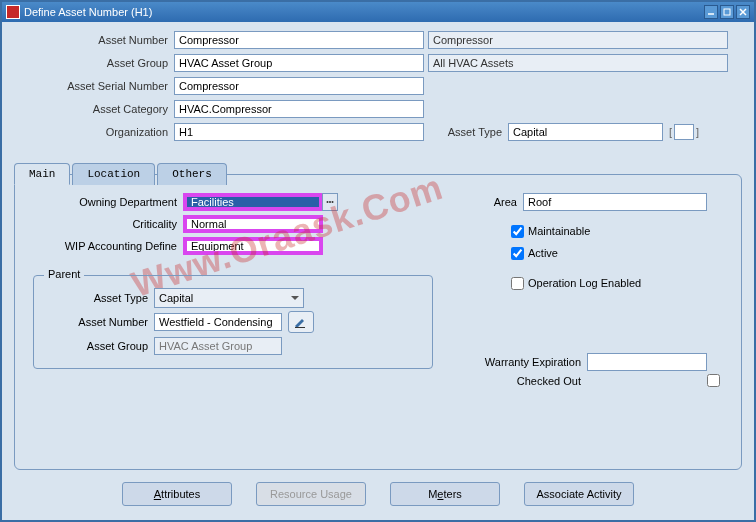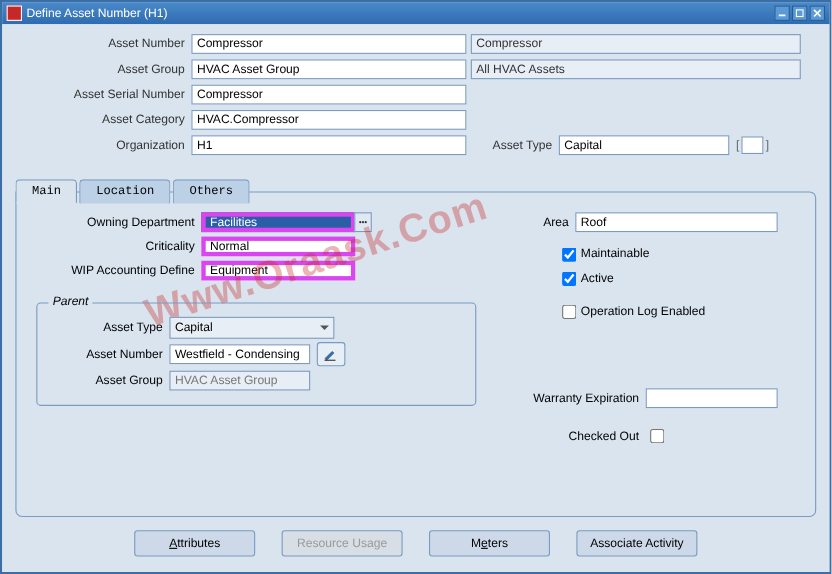--- a/index.html
+++ b/index.html
@@ -54,42 +54,42 @@
 
 .lc-row { display: flex; align-items: center; height: 22px; }
 .lc-label { width: 150px; text-align: right; padding-right: 6px; }
 .lc-input { width: 140px; height: 18px; padding: 1px 4px; border: 4px solid #d946ef; }
 .lc-input.selected { background: #2a5fa8; color: #fff; }
 .lov-btn { width: 16px; height: 18px; border: 1px solid #7a9ac0; background: #e0e8f2; display: flex; align-items: center; justify-content: center; margin-left: -1px; cursor: pointer; }
 
 .fieldset {
   border: 1px solid #7a9ac0; border-radius: 4px; padding: 10px 10px 10px 0; margin-top: 18px; position: relative;
 }
-.fieldset .legend { position: absolute; top: -8px; left: 10px; background: #d9e4ef; padding: 0 4px; font-style: italic; }
+.fieldset .legend { position: absolute; top: -8px; left: 10px; background: #d9e4ef; padding: 0 4px; }
 .fs-row { display: flex; align-items: center; height: 24px; }
 .fs-label { width: 120px; text-align: right; padding-right: 6px; }
 .select {
   width: 150px; height: 20px; border: 1px solid #7a9ac0; background: #e8eef5; display: flex; align-items: center; justify-content: space-between; padding: 0 4px;
 }
 .select .arrow { border-top: 4px solid #555; border-left: 4px solid transparent; border-right: 4px solid transparent; }
 .fs-input { width: 128px; height: 18px; border: 1px solid #7a9ac0; padding: 1px 4px; }
 .fs-input.ro { background: #e8eef5; color: #777; }
 .tool-icon-btn { width: 26px; height: 22px; border: 1px solid #7a9ac0; background: #e8eef5; border-radius: 3px; display: flex; align-items: center; justify-content: center; margin-left: 6px; cursor: pointer; }
 
 .rc-row { display: flex; align-items: center; height: 22px; justify-content: center; }
 .rc-label { width: 50px; text-align: right; padding-right: 6px; }
 .rc-input { width: 184px; height: 18px; border: 1px solid #7a9ac0; padding: 1px 4px; }
 
 .chk-row { display: flex; align-items: center; height: 20px; margin-top: 2px; }
 .chk-row input { margin-right: 4px; }
 
 .warranty-row { display: flex; align-items: center; margin-top: 60px; }
 .warranty-row .wl { width: 130px; text-align: right; padding-right: 6px; }
 .warranty-row .wi { width: 120px; height: 18px; border: 1px solid #7a9ac0; }
-.checked-out-row { display: flex; align-items: center; margin-top: 16px; }
+.checked-out-row { display: flex; align-items: center; margin-top: 0; justify-content: space-between; }
 .checked-out-row .wl { width: 130px; text-align: right; padding-right: 6px; }
 
 .button-bar { display: flex; justify-content: center; gap: 24px; padding: 12px 0 6px 0; }
 .btn {
   min-width: 110px; height: 24px; border: 1px solid #7a9ac0; background: #cdd9e9; border-radius: 3px;
   display: flex; align-items: center; justify-content: center; cursor: pointer;
 }
 .btn.disabled { color: #999; background: #d8dee6; cursor: default; }
 .btn .ul { text-decoration: underline; }
 

